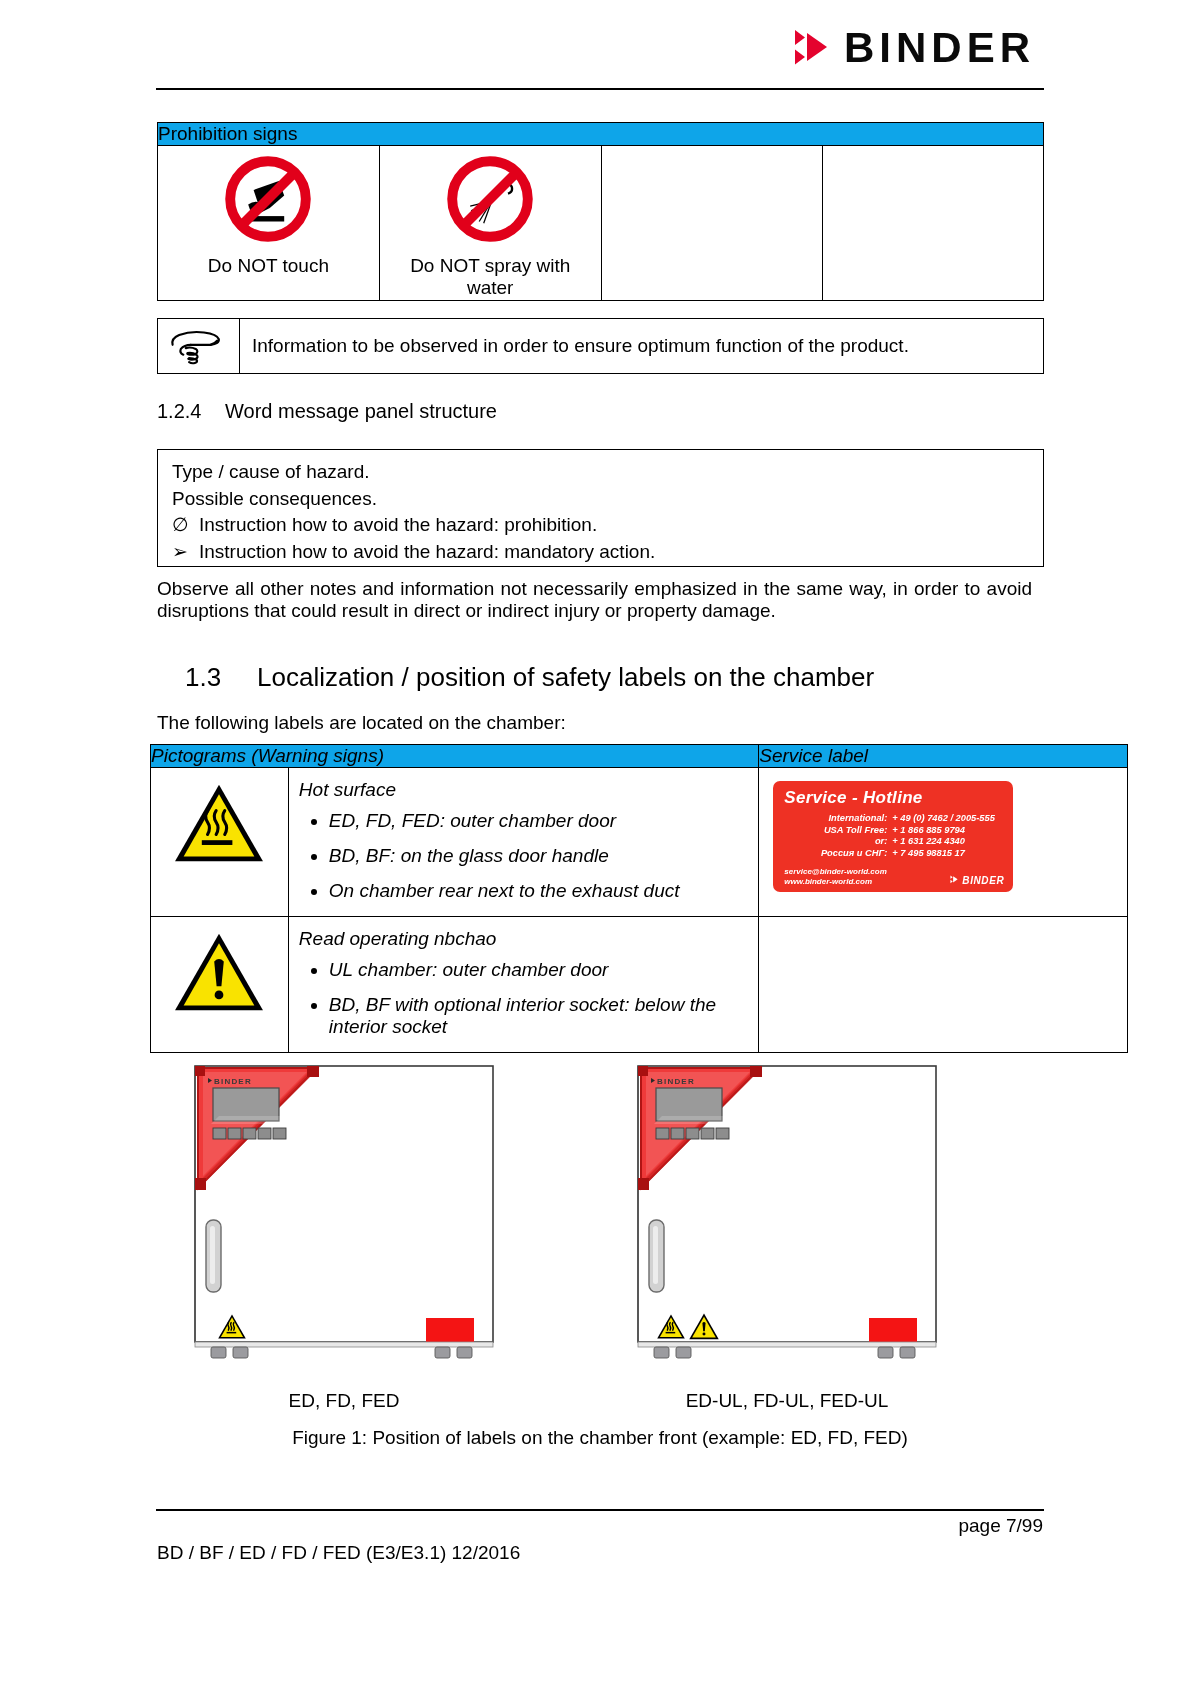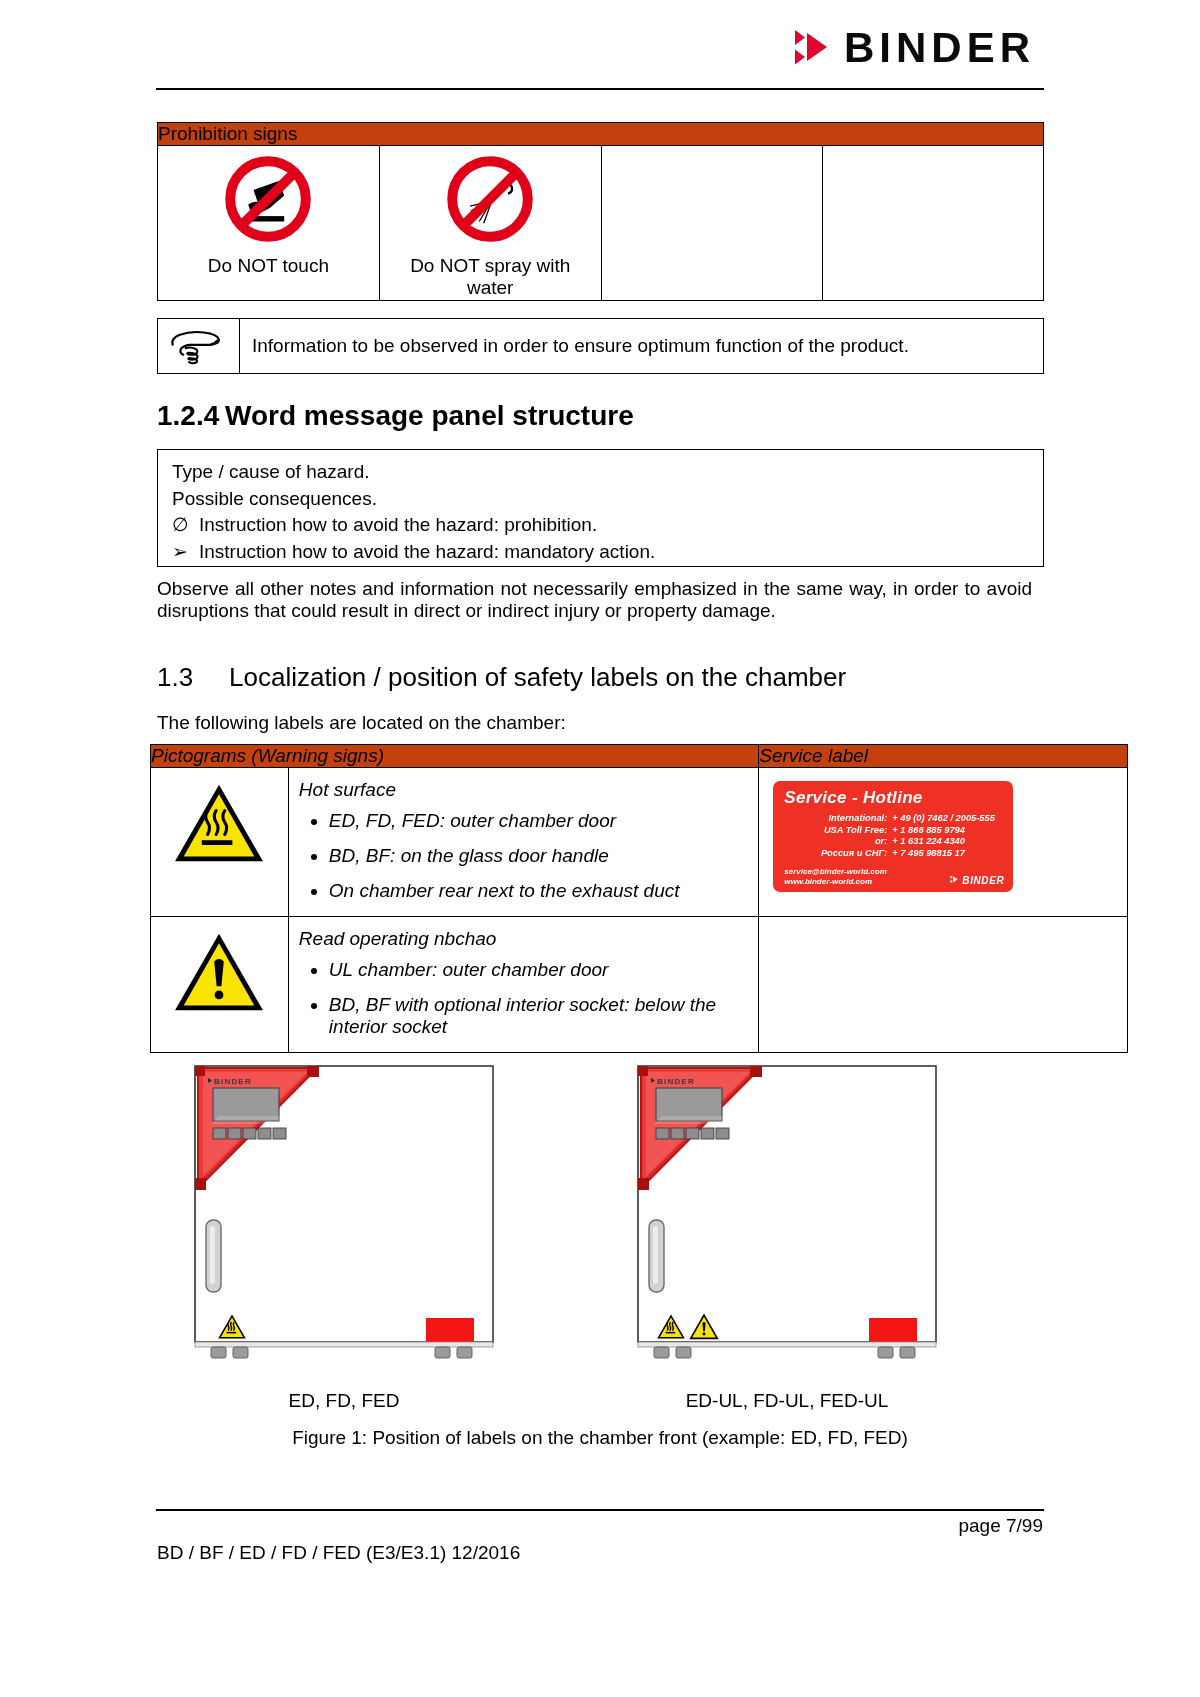--- a/index.html
+++ b/index.html
@@ -30,42 +30,42 @@
   }
   .header-rule {
     position:absolute; left:156px; top:88px; width:888px; height:2px;
     background:#000;
   }
 
   
   .tbl { position:absolute; border-collapse:collapse; }
   .tbl td, .tbl th { border:1px solid #000; padding:0; vertical-align:top; }
   .hdr-cell {
-    background:#c2410c; font-size:19px; padding:5px 8px 6px 9px;
+    background:#0ea5e9; font-size:19px; padding:5px 8px 6px 9px;
     text-align:left; font-weight:normal;
   }
 
   
   #prohibition-table { left:157px; top:122px; width:887px; }
   #prohibition-table .sign-cell {
     height:148px; text-align:center; vertical-align:top; padding-top:8px;
   }
   .sign-caption { font-size:19px; line-height:1.18; margin-top:7px; padding:0 6px; }
 
   
   #info-box { left:157px; top:318px; width:887px; }
   #info-box .icon-cell { width:82px; height:52px; text-align:center; vertical-align:middle; padding:4px;}
   #info-box .txt-cell { font-size:19px; padding:13px 10px 13px 12px; vertical-align:middle; }
 
   
   .h3 {
-    position:absolute; font-size:28px; font-weight:bold; color:#000;
+    position:absolute; font-size:20px; font-weight:normal; color:#000;
   }
   .h2 {
-    position:absolute; font-size:26px; font-weight:normal; color:#000;
+    position:absolute; font-size:26px; font-weight:normal; color:#000;margin-left:28px;
   }
   .h2 .num { display:inline-block; width:72px; }
   .h3 .num { display:inline-block; width:68px; }
 
   
   #word-panel {
     position:absolute; left:157px; top:449px; width:887px; height:118px;
     border:1px solid #000; padding:9px 14px 8px 14px;
   }
   #word-panel .line { font-size:19px; line-height:26.5px; }

